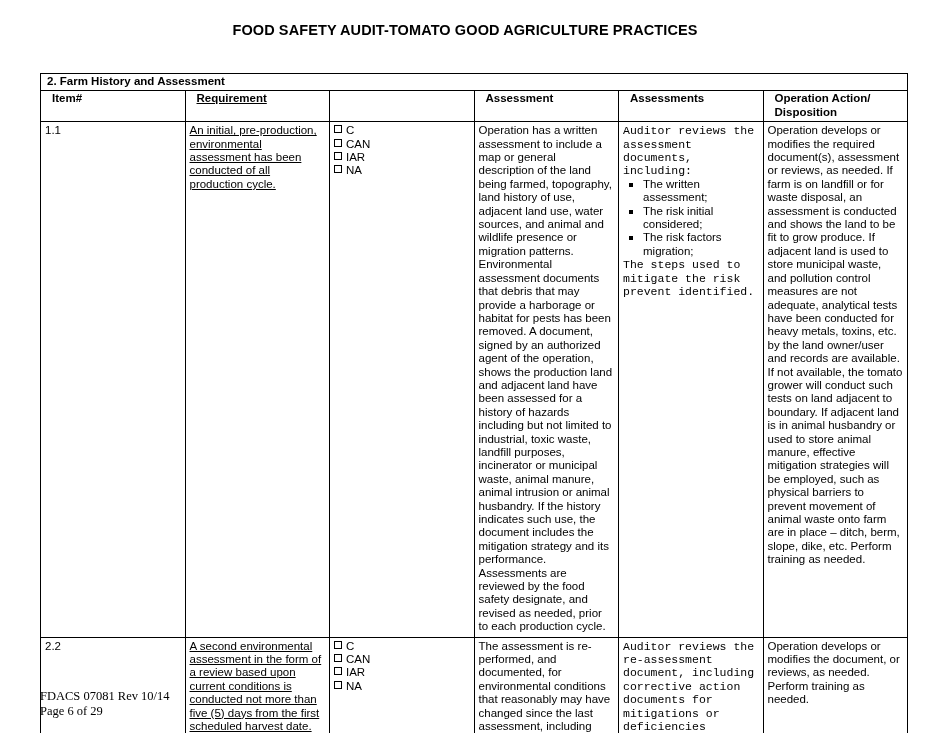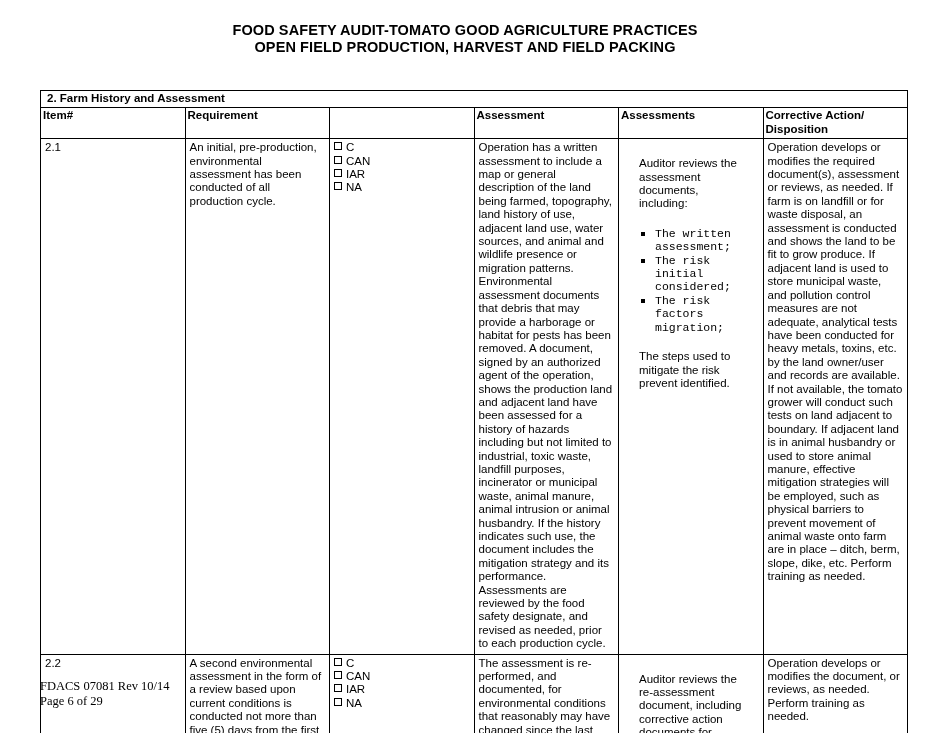--- a/index.html
+++ b/index.html
@@ -48,24 +48,24 @@
     line-height: 13.4px;
     text-align: left;
     font-weight: normal;
   }
   tr.section-head td {
     font-weight: bold;
     padding: 1px 4px 2px 6px;
   }
   tr.col-head td {
     font-weight: bold;
-    padding: 1px 4px 2px 2px;
+    padding: 1px 4px 2px 11px;
   }
   td.c-item { width: 44px; }
-  td.c-req  { width: 138px; }
+  td.c-req  { width: 138px; text-decoration: underline; }
   td.c-chk  { width: 57px; }
   td.c-proc { width: 248px; }
   td.c-ver  { width: 185px; }
   td.c-corr { width: 196px; }
 
   .chk-list {
     list-style: none;
     margin: 0;
     padding: 0;
   }
@@ -76,74 +76,72 @@
   .chk-box {
     display: inline-block;
     width: 6px;
     height: 6px;
     border: 1px solid #000;
     margin-right: 4px;
     vertical-align: 1px;
   }
   .bullet-list {
     list-style: none;
-    margin: 12px;
+    margin: 0;
     padding: 0;
-    font-family: Liberation Mono, monospace;
   }
   .bullet-list li {
     position: relative;
     padding-left: 20px;
     line-height: 13.4px;
   }
   .bullet-list li:before {
     content: "";
     position: absolute;
     left: 6px;
     top: 5px;
     width: 4px;
     height: 4px;
     background: #000;
   }
-  .cell-p { margin: 16px; }
+  .cell-p { margin: 0; font-family: Liberation Mono, monospace; }
   .footer {
     position: absolute;
     left: 40px;
-    bottom: 24px;
+    bottom: 14px;
     font-family: "Liberation Serif", serif;
     font-size: 12.5px;
     line-height: 15px;
   }
 </style>
 </head>
 <body>
 
 <div class="page">
 
   <div class="doc-title">
     <span>FOOD SAFETY AUDIT-TOMATO GOOD AGRICULTURE PRACTICES</span>
-    <span class="line2">OPEN FIELD PRODUCTION, HARVEST AND FIELD PACKING</span>
   </div>
 
   <table class="audit">
     <tbody>
       <tr class="section-head">
         <td colspan="6">2. Farm History and Assessment</td>
       </tr>
       <tr class="col-head">
         <td class="c-item">Item#</td>
         <td class="c-req">Requirement</td>
         <td class="c-chk"></td>
         <td class="c-proc">Assessment</td>
         <td class="c-ver">Assessments</td>
-        <td class="c-corr">Corrective Action/ Disposition</td>
+        <td class="c-corr">Operation Action/ Disposition</td>
       </tr>
 
       <tr>
-        <td class="c-item">2.1</td>
+        <td class="c-item">1.1</td>
         <td class="c-req">An initial, pre-production, environmental assessment has been conducted of all production cycle.</td>
         <td class="c-chk">
           <ul class="chk-list">
             <li><span class="chk-box"></span><span>C</span></li>
             <li><span class="chk-box"></span><span>CAN</span></li>
             <li><span class="chk-box"></span><span>IAR</span></li>
             <li><span class="chk-box"></span><span>NA</span></li>
           </ul>
         </td>
         <td class="c-proc">Operation has a written assessment to include a map or general description of the land being farmed, topography, land history of use, adjacent land use, water sources, and animal and wildlife presence or migration patterns.   Environmental assessment documents that debris that may provide a harborage or habitat for pests has been removed.  A document, signed by an authorized agent of the operation, shows the production land and adjacent land have been assessed for a history of hazards including but not limited to industrial, toxic waste, landfill purposes, incinerator or municipal waste, animal manure, animal intrusion or animal husbandry.  If the history indicates such use, the document includes the mitigation strategy and its performance.  Assessments are reviewed by the food safety designate, and revised as needed, prior to each production cycle.</td>

